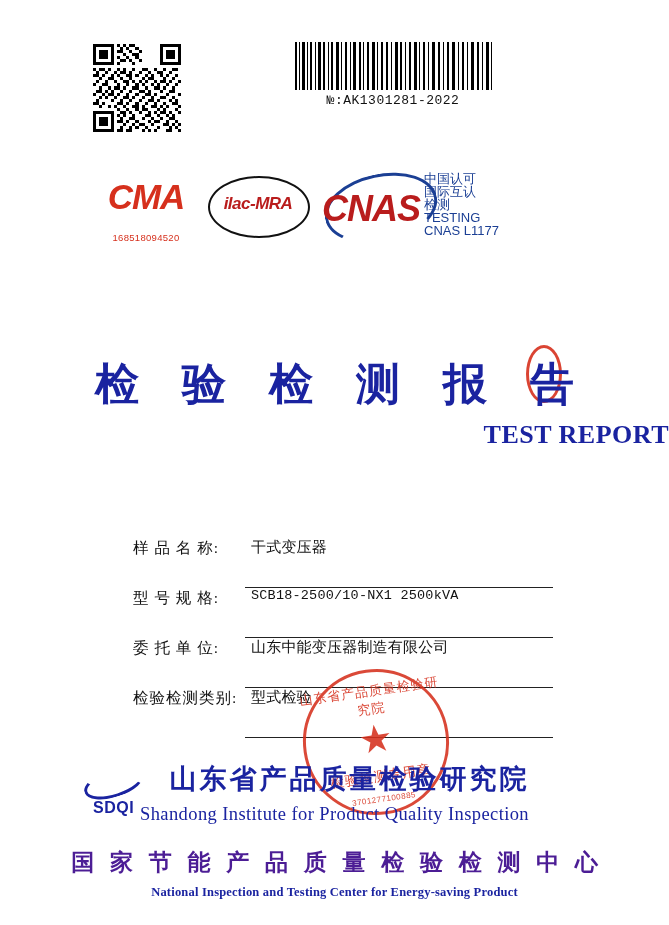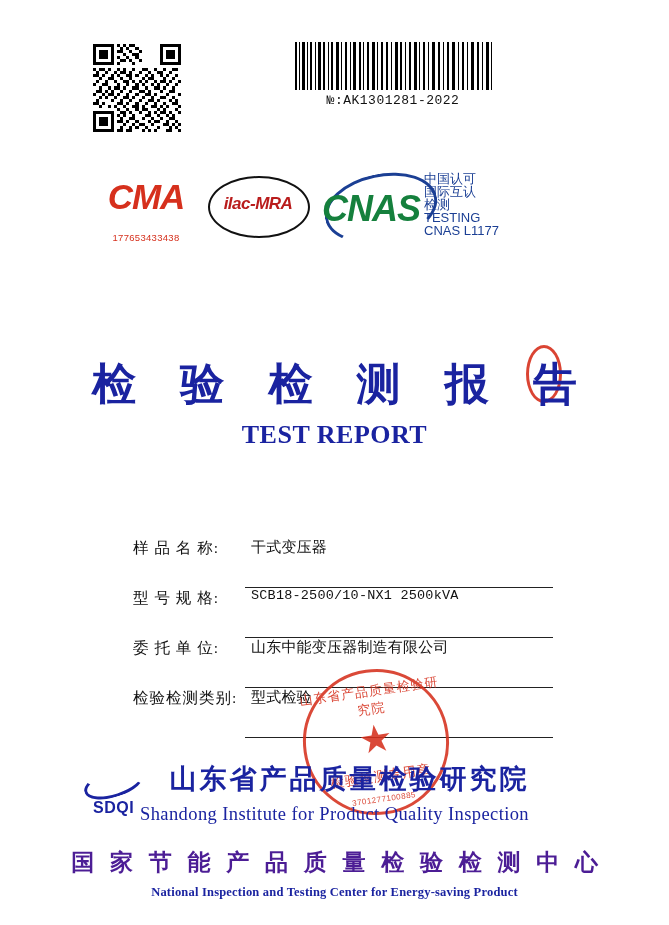--- a/index.html
+++ b/index.html
@@ -121,21 +121,21 @@
     height: 76px;
   }
   .cnas .cnas-txt {
     position: absolute;
     left: 4px;
     top: 22px;
     font-family: "Liberation Sans", sans-serif;
     font-weight: bold;
     font-style: italic;
     font-size: 36px;
-    color: #15803d;
+    color: #b91c1c;
     letter-spacing: -1px;
   }
   .cnas .arc {
     position: absolute;
     left: 6px;
     top: 8px;
     width: 108px;
     height: 62px;
     border: 3px solid #1b3f94;
     border-radius: 50%;
@@ -152,33 +152,33 @@
     line-height: 13px;
   }
 
   
   .title-cn {
     position: absolute;
     left: 0;
     top: 355px;
     width: 669px;
     text-align: center;
-    font-family: Liberation Sans, sans-serif;
+    font-family: Liberation Serif, serif;
     font-weight: bold;
     font-size: 44px;
     color: #1a23a0;
     letter-spacing: 16px;
     text-indent: 16px;
   }
   .title-en {
     position: absolute;
     left: 0;
     top: 420px;
     width: 669px;
-    text-align: center;
+    text-align: right;
     font-family: "Liberation Serif", serif;
     font-weight: bold;
     font-size: 26px;
     color: #1a23a0;
     letter-spacing: 0.5px;
   }
 
   
   .fields {
     position: absolute;
@@ -634,21 +634,21 @@
           <rect x="198" y="0" width="1" height="48"></rect>
       </g>
     </svg>
     <div class="barcode-num">№:AK1301281-2022</div>
   </div>
 
   <div class="logos">
 
     <div class="cma">
       <div class="cma-mark">CMA</div>
-      <div class="cma-num">177653433438</div>
+      <div class="cma-num">168518094520</div>
     </div>
 
     <div class="ilac">
       <div class="ilac-ell"></div>
       <div class="ilac-txt">ilac-MRA</div>
     </div>
 
     <div class="cnas">
       <div class="arc"></div>
       <div class="cnas-txt">CNAS</div>

